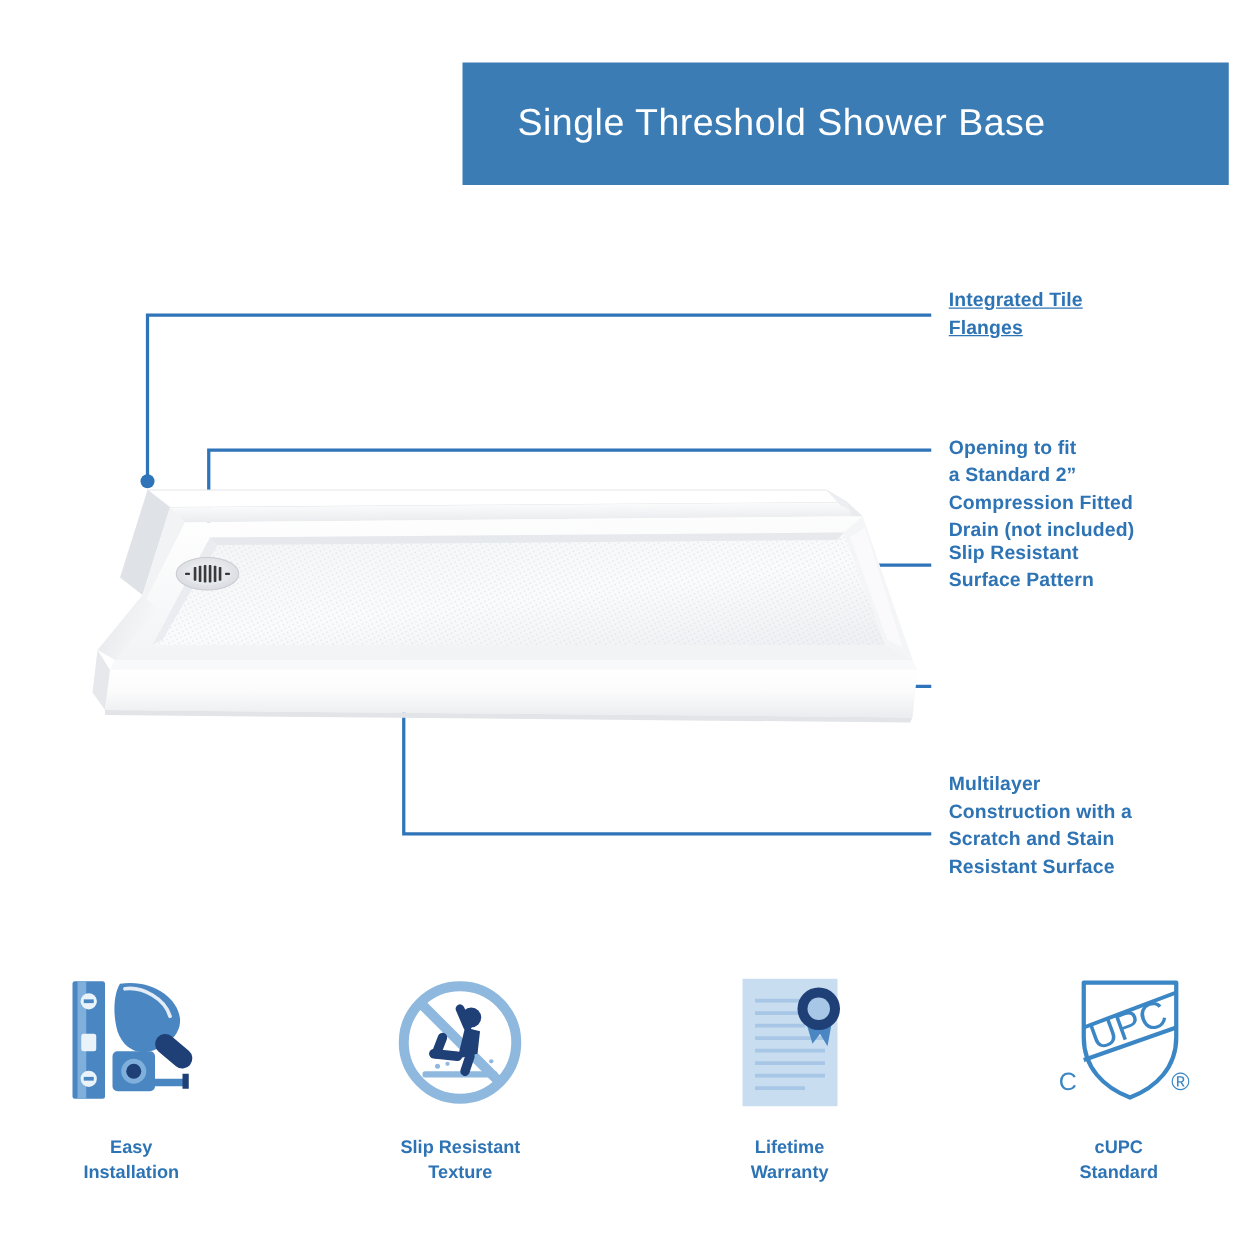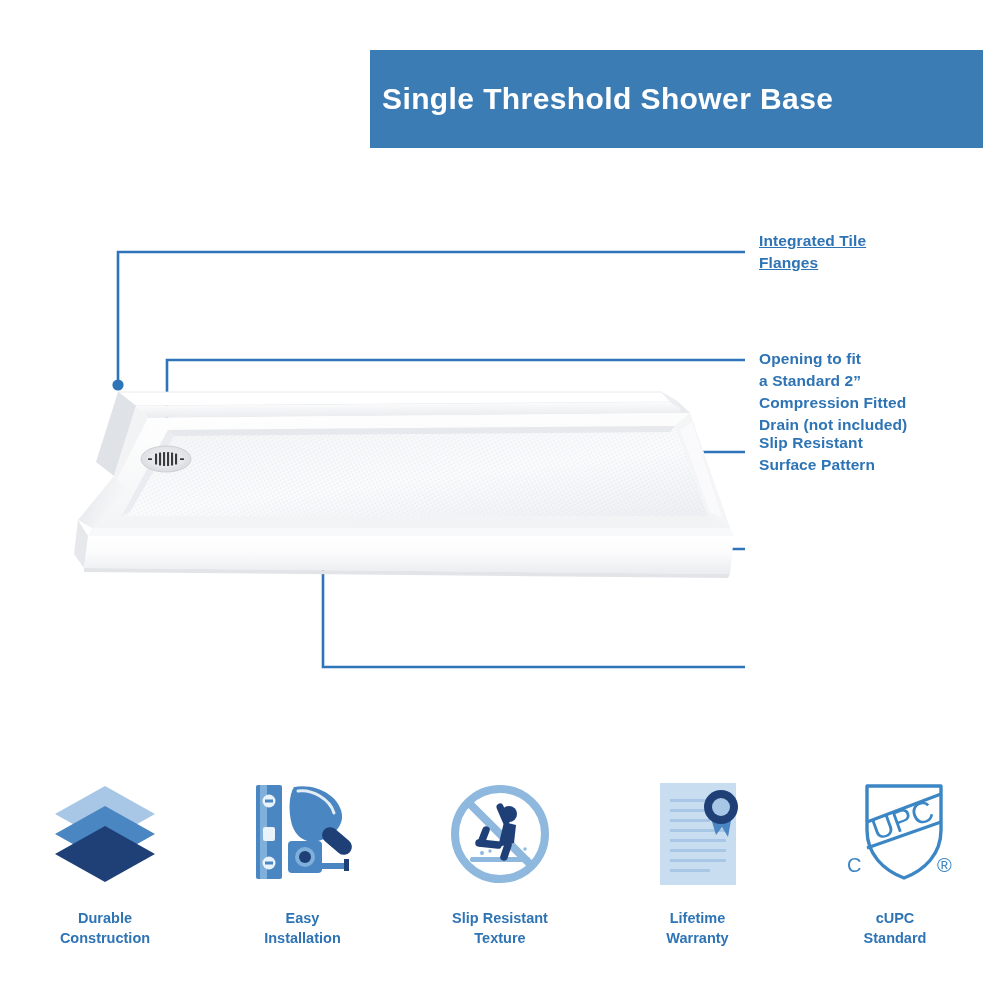--- a/index.html
+++ b/index.html
@@ -14,23 +14,23 @@
 
   
   .banner{
     position:absolute;left:370px;top:50px;width:613px;height:98px;
     background:#3b7cb5;
     display:flex;align-items:center;
   }
   .banner-title{
     color:#ffffff;
     font-size:30px;
-    font-weight:bold;
+    font-weight:normal;
     letter-spacing:0.4px;
-    margin-left:12px;
+    margin-left:44px;
     white-space:nowrap;
   }
 
   
   .callout{
     position:absolute;
     color:#2e74b5;
     font-size:15.5px;
     font-weight:bold;
     line-height:1.42;
@@ -103,20 +103,24 @@
   </svg>
 
   <div class="callout" id="callout-0">Integrated Tile
 Flanges</div>
   <div class="callout" id="callout-1">Opening to fit
 a Standard 2”
 Compression Fitted
 Drain (not included)</div>
   <div class="callout" id="callout-2">Slip Resistant
 Surface Pattern</div>
+  <div class="callout" id="callout-4">Multilayer
+Construction with a
+Scratch and Stain
+Resistant Surface</div>
 
   <div class="product">
     <svg width="722" height="212" viewBox="0 0 722 212">
       <defs>
         <linearGradient id="gTop" x1="0" y1="0" x2="0.25" y2="1">
           <stop offset="0" stop-color="#ffffff"></stop>
           <stop offset="1" stop-color="#f2f3f5"></stop>
         </linearGradient>
         <linearGradient id="gFloor" x1="0.15" y1="0" x2="0.9" y2="1">
           <stop offset="0" stop-color="#f4f5f7"></stop>
@@ -190,32 +194,20 @@
           <rect x="157" y="75.5" width="2.1" height="11" rx="0.6"></rect>
           <rect x="130" y="80.2" width="4" height="1.8" rx="0.6"></rect>
           <rect x="162" y="80.2" width="4" height="1.8" rx="0.6"></rect>
         </g>
       </g>
     </svg>
   </div>
 
   <div class="features">
 
-    <div class="feature">
-      <div class="feature-icon">
-        <svg width="108" height="104" viewBox="0 0 108 104">
-          <polygon points="54,4 104,32 54,60 4,32" fill="#a8c6e5"></polygon>
-          <polygon points="54,24 104,52 54,80 4,52" fill="#4a86c2"></polygon>
-          <polygon points="54,44 104,72 54,100 4,72" fill="#1f3f77"></polygon>
-          <polygon points="54,42 98,52 54,62 10,52" fill="#ffffff" opacity="0"></polygon>
-        </svg>
-      </div>
-      <div class="feature-label">Durable
-Construction</div>
-    </div>
 
     <div class="feature">
       <div class="feature-icon">
         <svg width="110" height="106" viewBox="0 0 110 106">
 
           <rect x="8" y="4" width="26" height="94" rx="2" fill="#4a86c2"></rect>
           <rect x="12" y="4" width="7" height="94" fill="#7fb0dc"></rect>
           <circle cx="21" cy="20" r="6.5" fill="#eaf2fa"></circle>
           <rect x="17" y="18.5" width="8" height="3" fill="#4a86c2"></rect>
           <circle cx="21" cy="82" r="6.5" fill="#eaf2fa"></circle>

